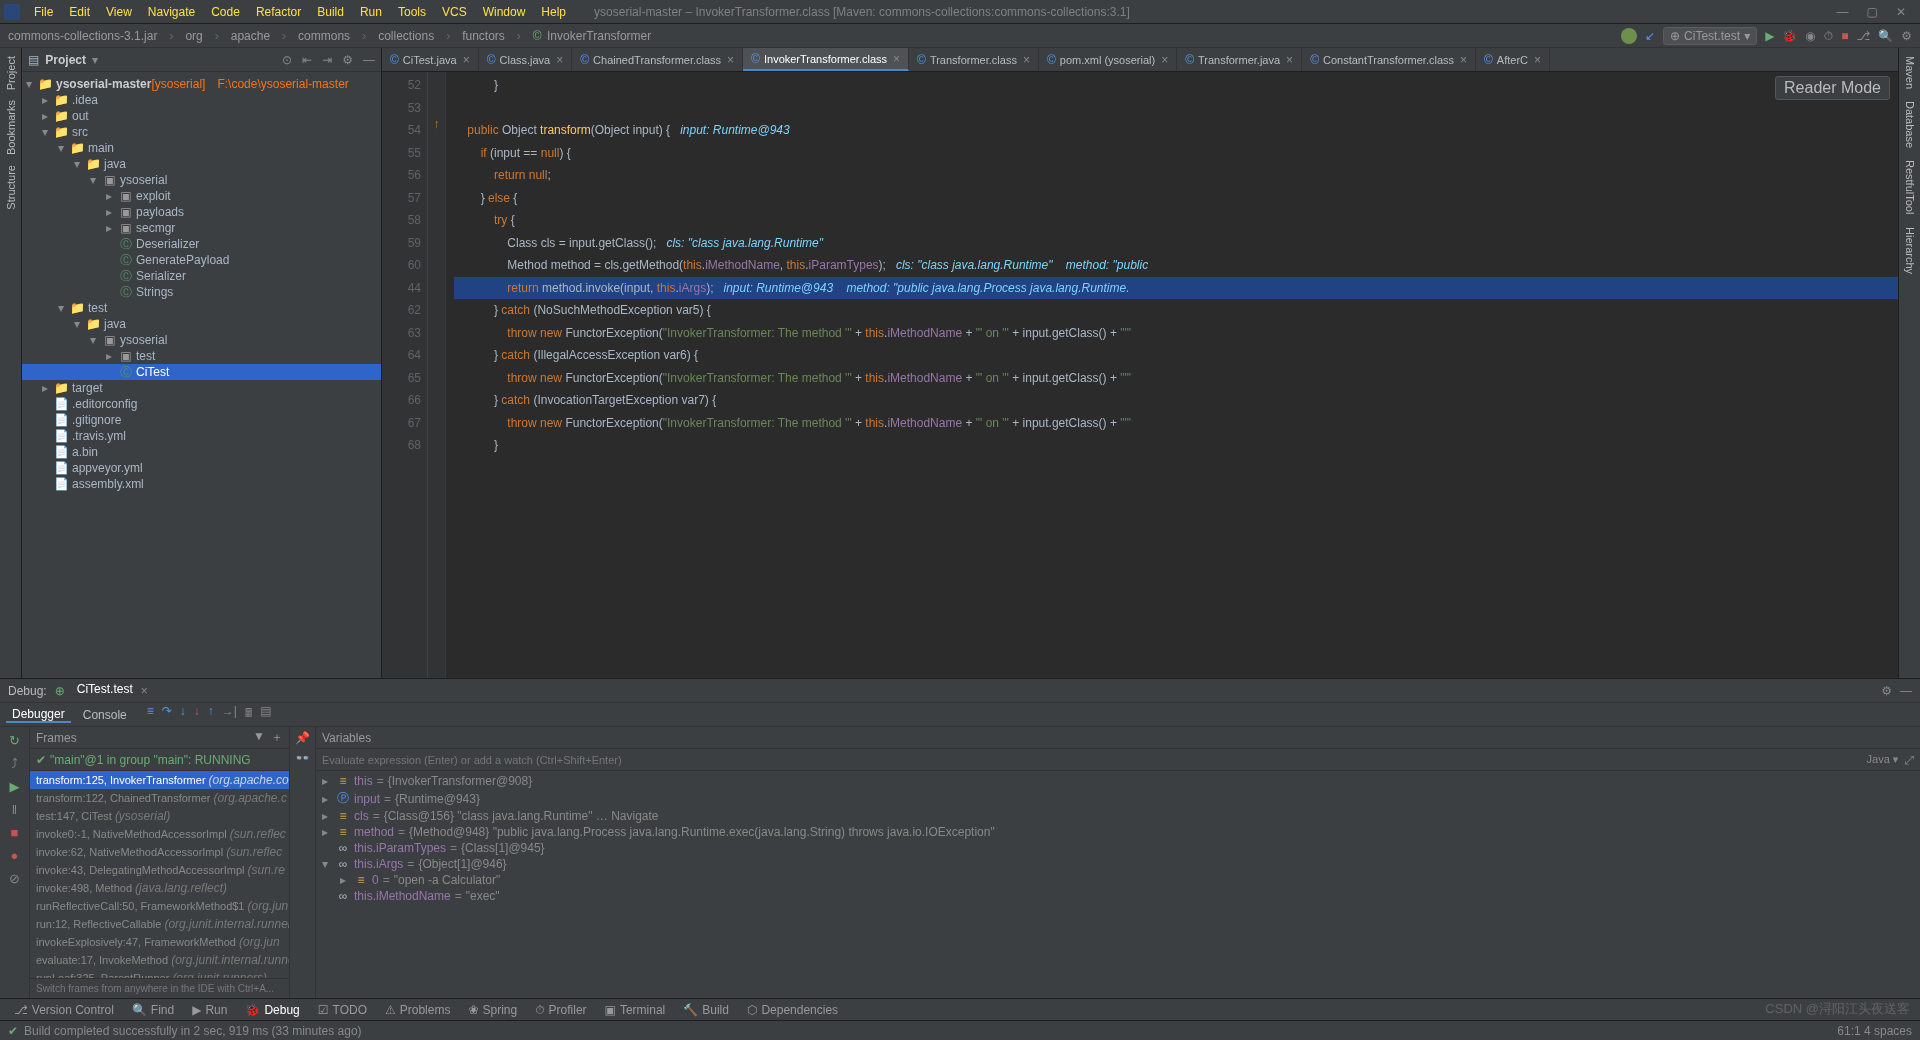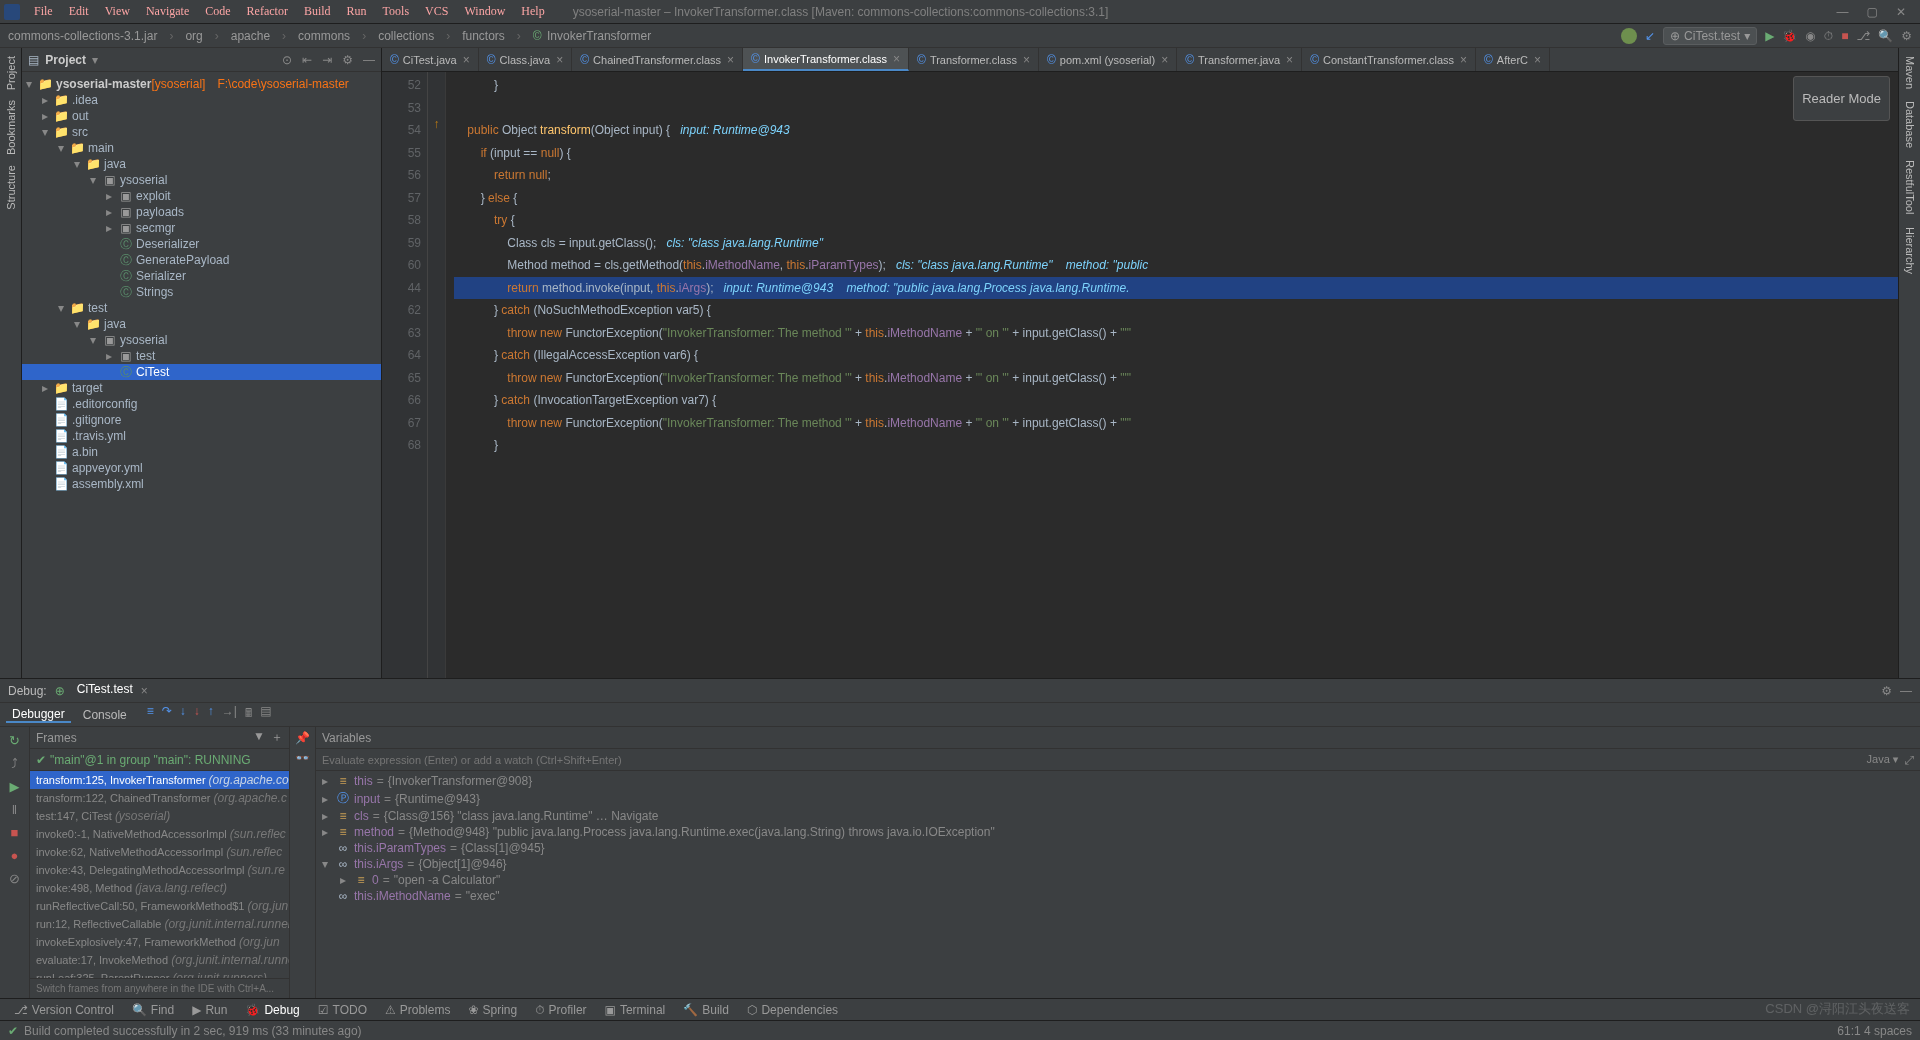--- a/index.html
+++ b/index.html
@@ -1,21 +1,21 @@
 <!DOCTYPE html>
 <html><head>
 <meta charset="utf-8">
 <style>
 * { margin: 0; padding: 0; box-sizing: border-box; font-family: "Segoe UI", Arial, sans-serif; font-size: 12px; }
 body { background: #2b2b2b; color: #a9b7c6; overflow: hidden; width: 1920px; height: 1040px; display: flex; flex-direction: column; }
 
 
 .menubar { background: #3c3f41; height: 24px; display: flex; align-items: center; padding: 0 4px; border-bottom: 1px solid #1e1e1e; }
 .menubar .logo { width:16px; height:16px; background:#28487a; margin-right:6px; border-radius:2px; }
-.menubar .item { padding: 0 8px; color:#fca5a5; cursor: pointer; font-family: Liberation Serif, serif; }
+.menubar .item { padding: 0 8px; color:#fde047; cursor: pointer; }
 .menubar .title { margin-left: 20px; color:#808080; flex:1; }
 .win-controls { display:flex; gap:18px; padding-right:10px; color:#888; }
 
 
 .navbar { height: 24px; background: #3c3f41; display:flex; align-items:center; padding: 0 8px; font-size:11px; color:#999; border-bottom:1px solid #323232; justify-content:space-between; }
 .crumbs { display:flex; align-items:center; gap:8px; }
 .crumbs .sep { color:#666; margin:0 4px; }
 .crumbs .icon { color:#6aab73; margin-right:2px; }
 .run-controls { display:flex; align-items:center; gap:8px; }
 .run-controls .avatar { width:16px;height:16px;border-radius:50%;background:#6e8f4e; }
@@ -54,21 +54,21 @@
 .decomp-bar { background:#4a4a3f; color:#bbb; font-size:11px; padding:2px 8px; display:flex; align-items:center; }
 .decomp-bar .links { margin-left:auto; display:flex; gap:16px; color:#5b9fd1; cursor:pointer; }
 
 .code-wrap { flex:1; display:flex; overflow:hidden; position:relative; }
 .gutter { width:46px; background:#313335; color:#606366; text-align:right; padding:2px 6px 2px 2px; font-family:Consolas,monospace; font-size:13px; line-height:22.5px; border-right:1px solid #444; }
 .gutmark { width:18px; background:#313335; border-right:1px solid #3a3a3a; }
 .code { flex:1; font-family:Consolas,monospace; font-size:13px; line-height:22.5px; padding:2px 0 2px 8px; white-space:pre; overflow:hidden; }
 .code .line { height:22.5px; }
 .code .hl { background:#214283; display:block; }
 .kw{color:#cc7832;} .fn{color:#ffc66d;} .str{color:#6a8759;} .this{color:#cc7832;} .fld{color:#9876aa;} .cmt{color:#7dd3fc;font-style:italic;}
-.reader-mode { position:absolute; top:4px; right:8px; background:#3c3f41; padding:14px 8px; color:#bbb; border:1px solid #555; border-radius:3px; font-size:13px; }
+.reader-mode { position:absolute; top:4px; right:8px; background:#3c3f41; padding:2px 8px; color:#bbb; border:1px solid #555; border-radius:3px; font-size:16px; }
 
 
 .right-tool { width:22px; background:#3c3f41; border-left:1px solid #1e1e1e; display:flex; flex-direction:column; align-items:center; padding-top:8px; gap:12px; }
 .right-tool .rot { writing-mode: vertical-rl; font-size:11px; color:#bbb; }
 
 
 .debug-panel { height:320px; background:#3c3f41; border-top:1px solid #1e1e1e; display:flex; flex-direction:column; }
 .debug-header { height:24px; display:flex; align-items:center; padding:0 8px; border-bottom:1px solid #323232; gap:8px; }
 .debug-header .title { color:#bbb; }
 .debug-header .tab-debug { color:#fff; border-bottom:2px solid transparent; padding-bottom:2px; }

